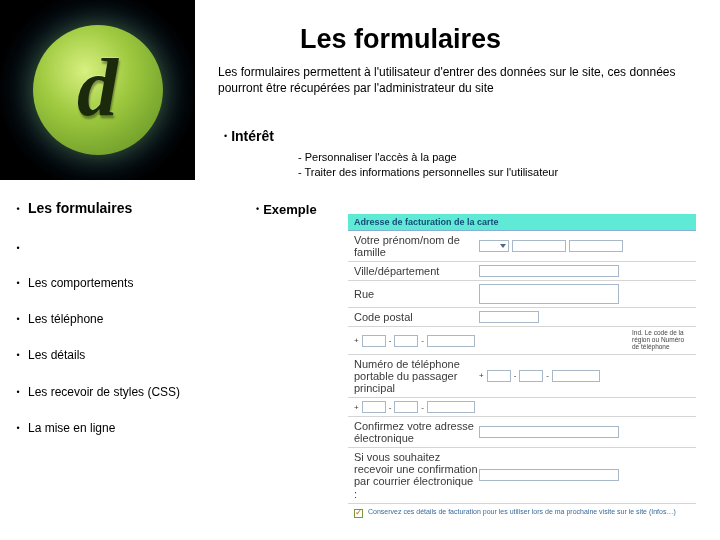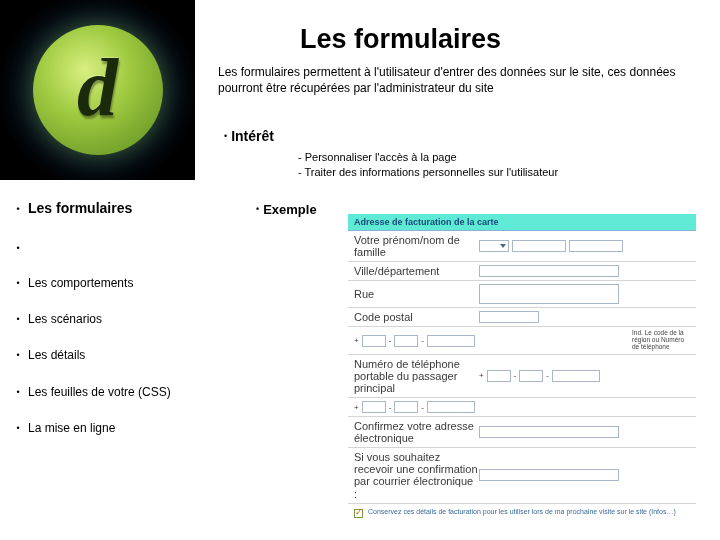--- a/index.html
+++ b/index.html
@@ -247,29 +247,29 @@
   </div>
   <div class="nav-item">
     <span class="dot">•</span>
   </div>
   <div class="nav-item">
     <span class="dot">•</span>
     <span class="label">Les comportements</span>
   </div>
   <div class="nav-item">
     <span class="dot">•</span>
-    <span class="label">Les scénarios</span>
+    <span class="label">Les téléphone</span>
   </div>
   <div class="nav-item">
     <span class="dot">•</span>
     <span class="label">Les détails</span>
   </div>
   <div class="nav-item">
     <span class="dot">•</span>
-    <span class="label">Les feuilles de votre (CSS)</span>
+    <span class="label">Les recevoir de styles (CSS)</span>
   </div>
   <div class="nav-item">
     <span class="dot">•</span>
     <span class="label">La mise en ligne</span>
   </div>
 </div>
 
 <div class="form-sample">
   <div class="form-header">Adresse de facturation de la carte</div>
 

